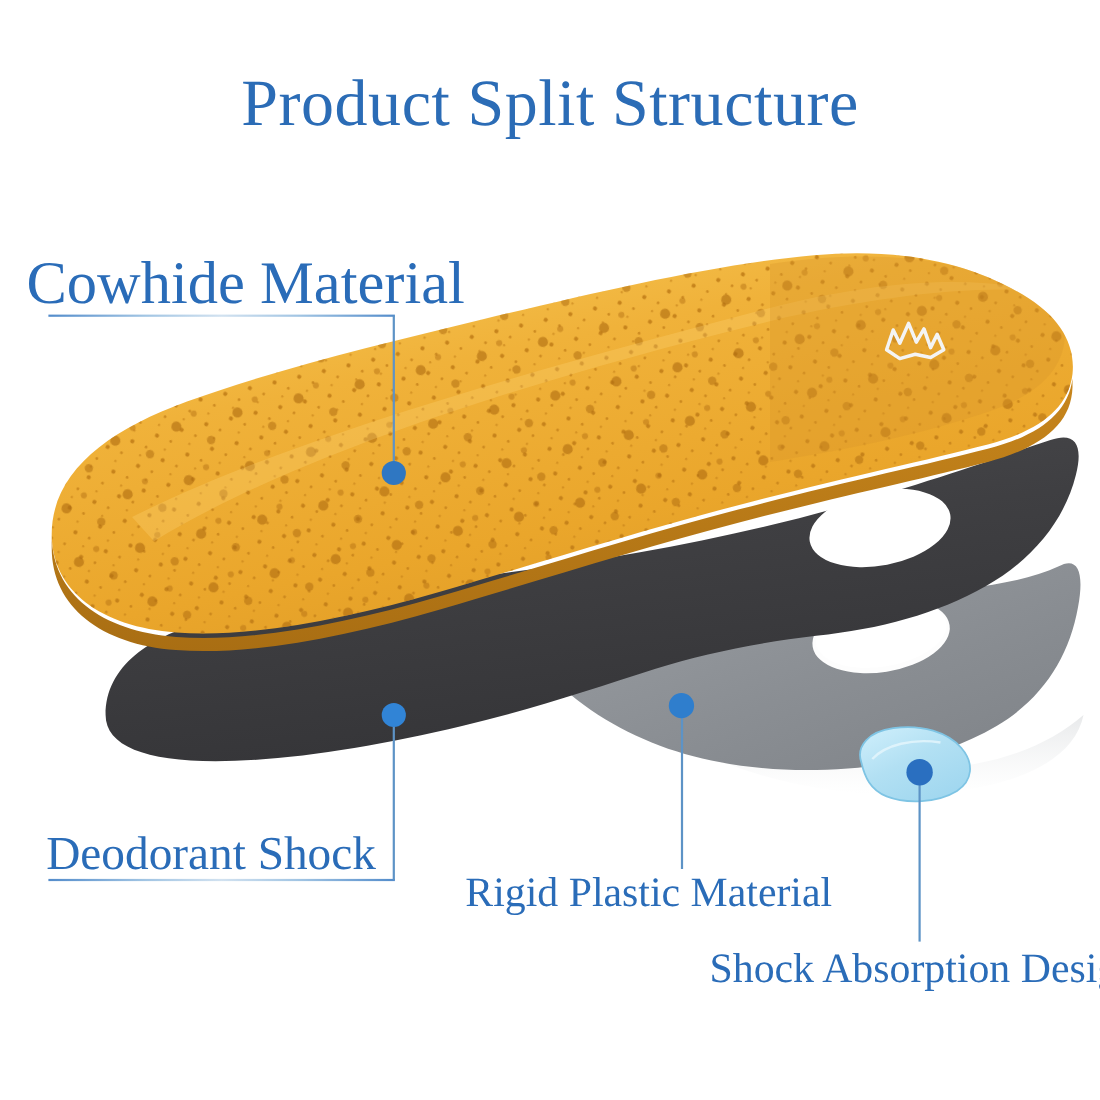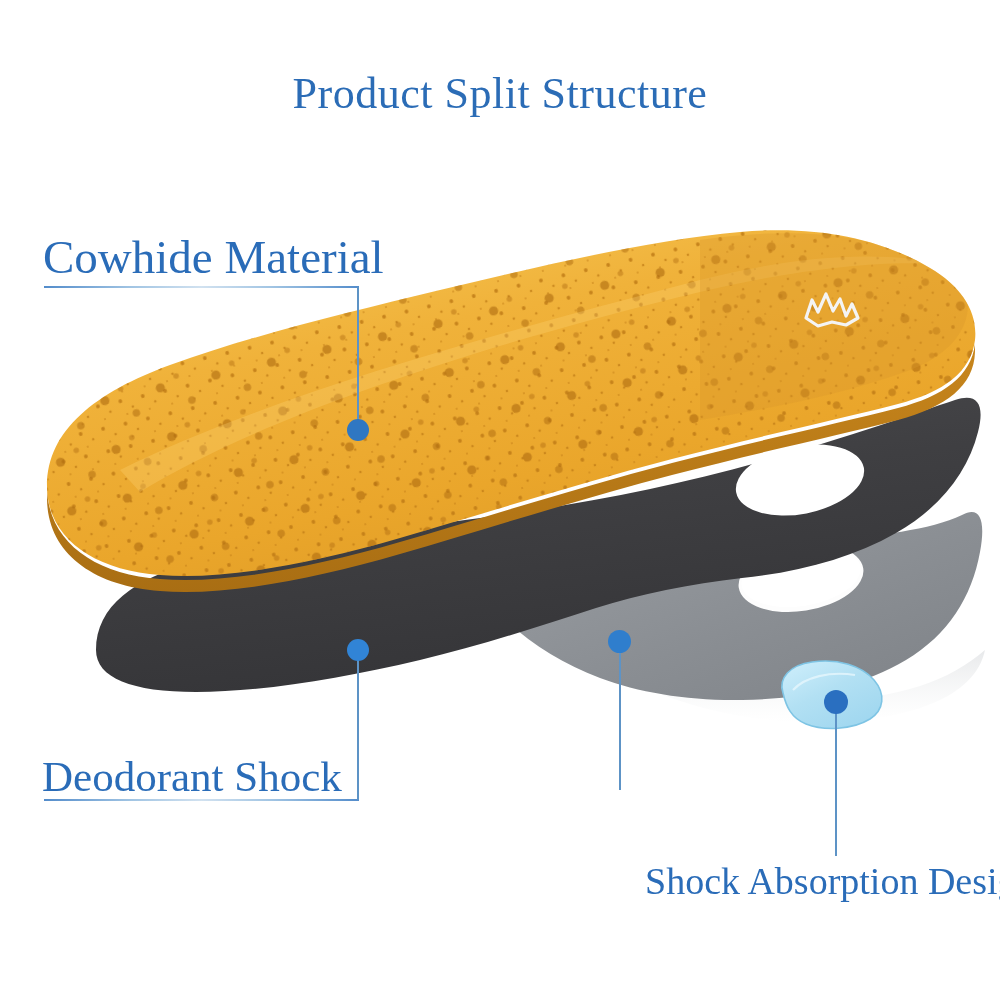--- a/index.html
+++ b/index.html
@@ -9,35 +9,35 @@
     font-family:"Liberation Serif", serif;
     overflow:hidden;
   }
   #stage{position:relative;width:1000px;height:1000px;background:#fff;}
 
   
   .title{
     position:absolute;left:0;top:58px;width:1000px;
     text-align:center;
     font-family:"Liberation Serif", serif;
-    font-size:44px;line-height:72px;font-weight:400;
+    font-size:60px;line-height:72px;font-weight:400;
     color:#2b6cb6;
     letter-spacing:0.5px;
     white-space:nowrap;
   }
 
   
   .label{
     position:absolute;
     font-family:"Liberation Serif", serif;
     color:#2a6cb8;
     white-space:nowrap;
     font-weight:400;
   }
-  #lbl-cowhide{left:43px;top:232px;font-size:47px;line-height:50px;}
+  #lbl-cowhide{left:24px;top:232px;font-size:55px;line-height:50px;}
   #lbl-latex{left:42px;top:752px;font-size:43px;line-height:50px;}
   #lbl-rigid{left:423px;top:789px;font-size:38px;line-height:46px;}
   #lbl-shock{left:645px;top:858px;font-size:38px;line-height:46px;}
 
   
   .rule{
     position:absolute;height:2px;
     background:linear-gradient(to right,#4a86c8 0%,#9dc2e2 28%,#cfe0ef 50%,#9dc2e2 72%,#4a86c8 100%);
     opacity:.95;
   }
@@ -236,20 +236,21 @@
   <div class="label" id="lbl-cowhide">Cowhide Material</div>
   <div class="rule" id="rule-cowhide"></div>
   <div class="leader" id="leader-cowhide"></div>
   <div class="dot" id="dot-cowhide"></div>
 
   <div class="label" id="lbl-latex">Deodorant Shock</div>
   <div class="rule" id="rule-latex"></div>
   <div class="leader" id="leader-latex"></div>
   <div class="dot" id="dot-latex"></div>
 
+  <div class="label" id="lbl-rigid">Rigid Plastic Material</div>
   <div class="leader" id="leader-rigid"></div>
   <div class="dot" id="dot-rigid"></div>
 
   <div class="label" id="lbl-shock">Shock Absorption Design</div>
   <div class="leader" id="leader-shock"></div>
   <div class="dot" id="dot-shock"></div>
 
 </div>
 
 </body></html>

